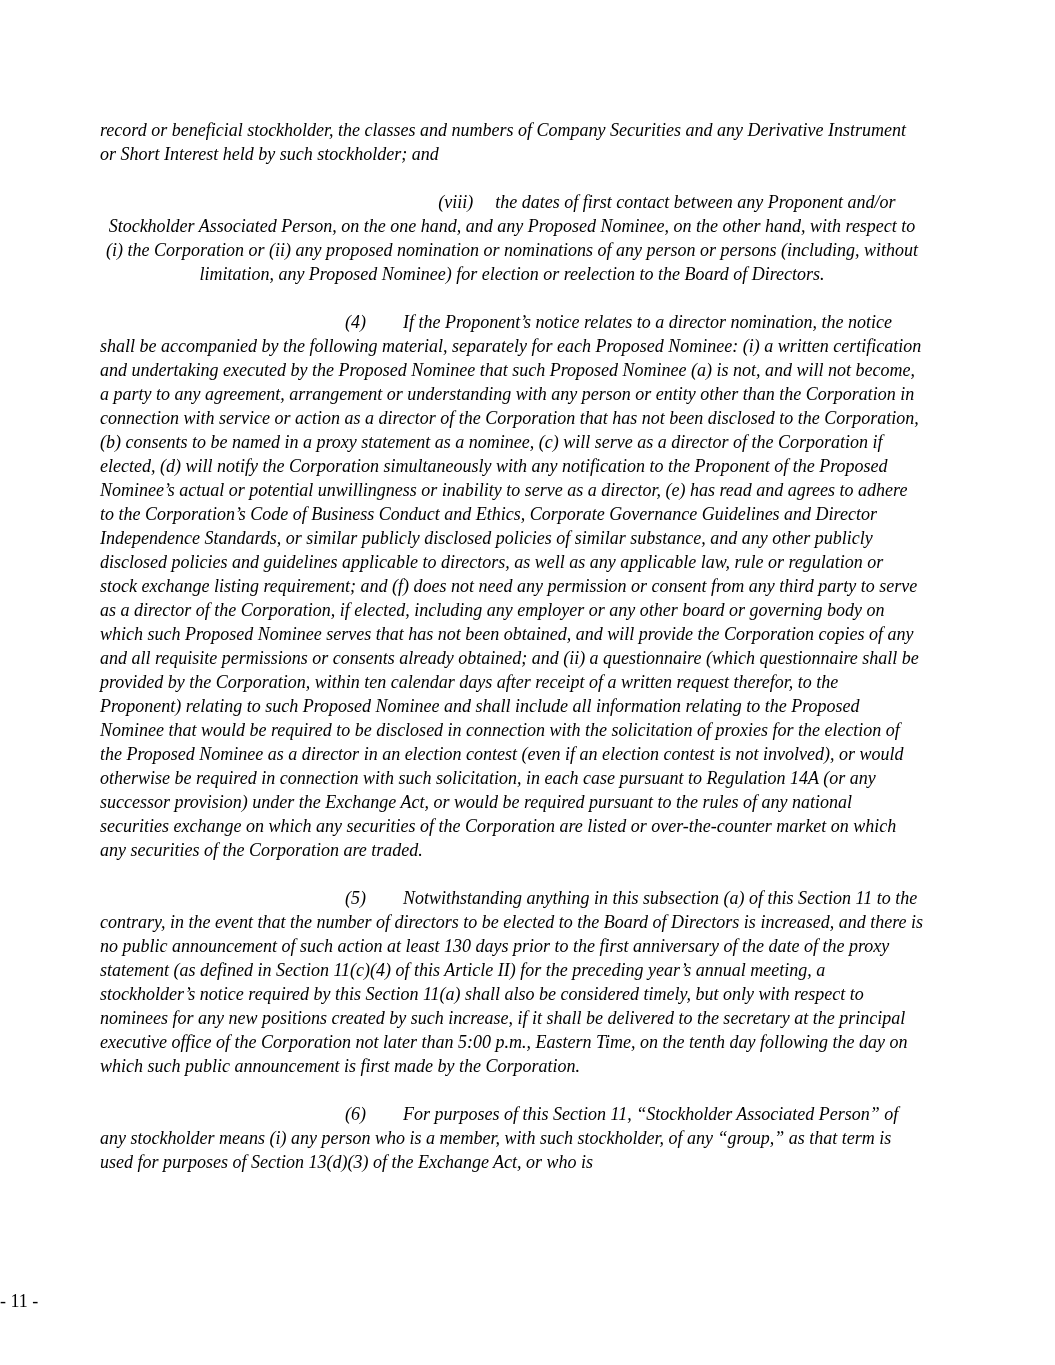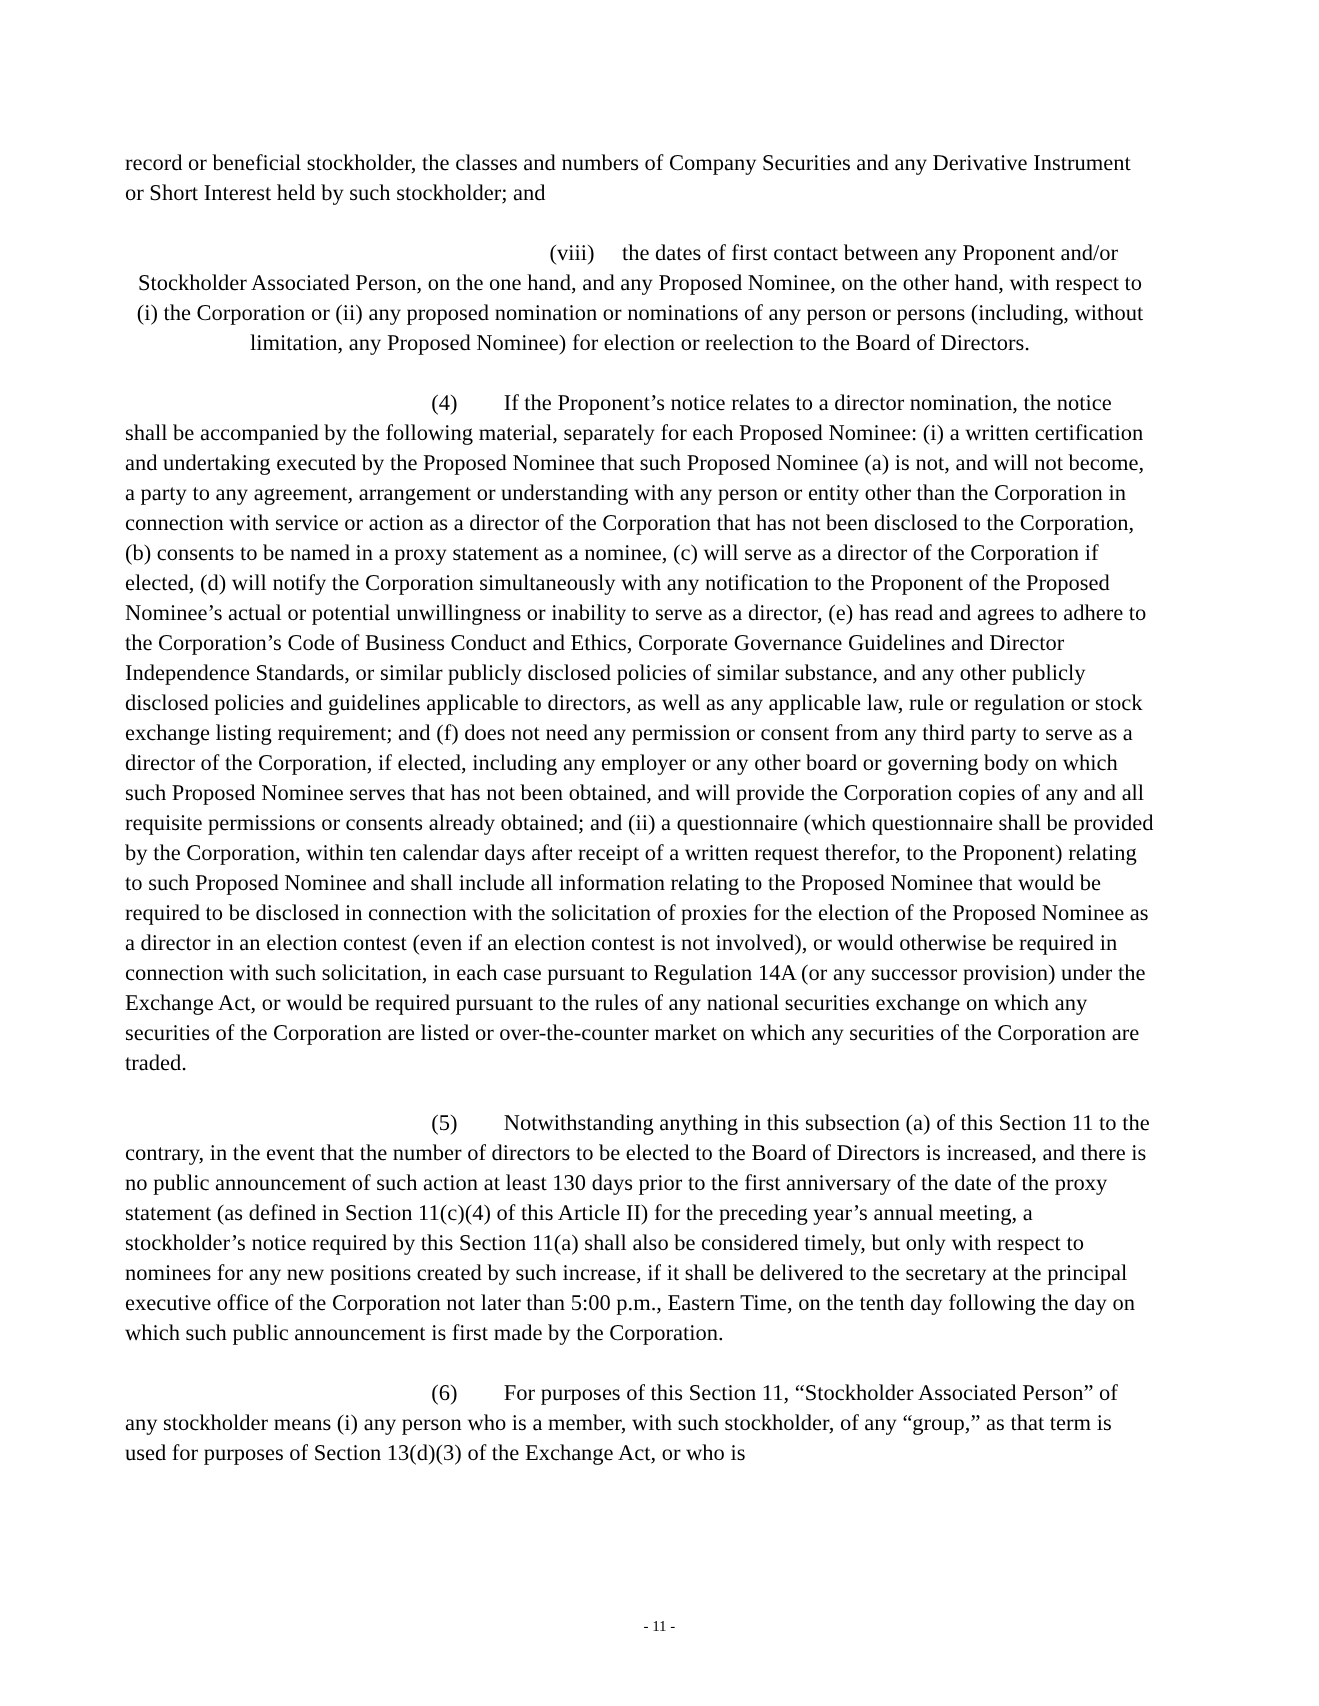--- a/index.html
+++ b/index.html
@@ -22,20 +22,21 @@
       box-sizing: border-box;
       padding: 118px 115px 0 100px;
     }
     .doc-text {
       font-size: 18px;
       line-height: 24px;
       text-align: left;
     }
     p.para {
       margin: 0 16px 24px 0;
+      font-style: italic;
     }
     p.para:last-of-type {
       margin-bottom: 0;
     }
     .indent-viii {
       text-indent: 310px;
       text-align: center;
     }
     .indent-num {
       text-indent: 245px;
@@ -48,22 +49,21 @@
     .tab-sm {
       display: inline-block;
       width: 22px;
       text-indent: 0;
     }
     .footer {
       position: absolute;
       left: 0;
       right: 0;
       bottom: 52px;
-      text-align: center;
-      font-size: 12px;
+      font-size: 18px;
       line-height: 24px;
     }
   </style>
 </head>
 <body>
 
 <div class="page">
   <div class="doc-text">
 
     <p class="para"><span>record or beneficial stockholder, the classes and numbers of Company Securities and any Derivative Instrument or Short Interest held by such stockholder; and</span></p>

